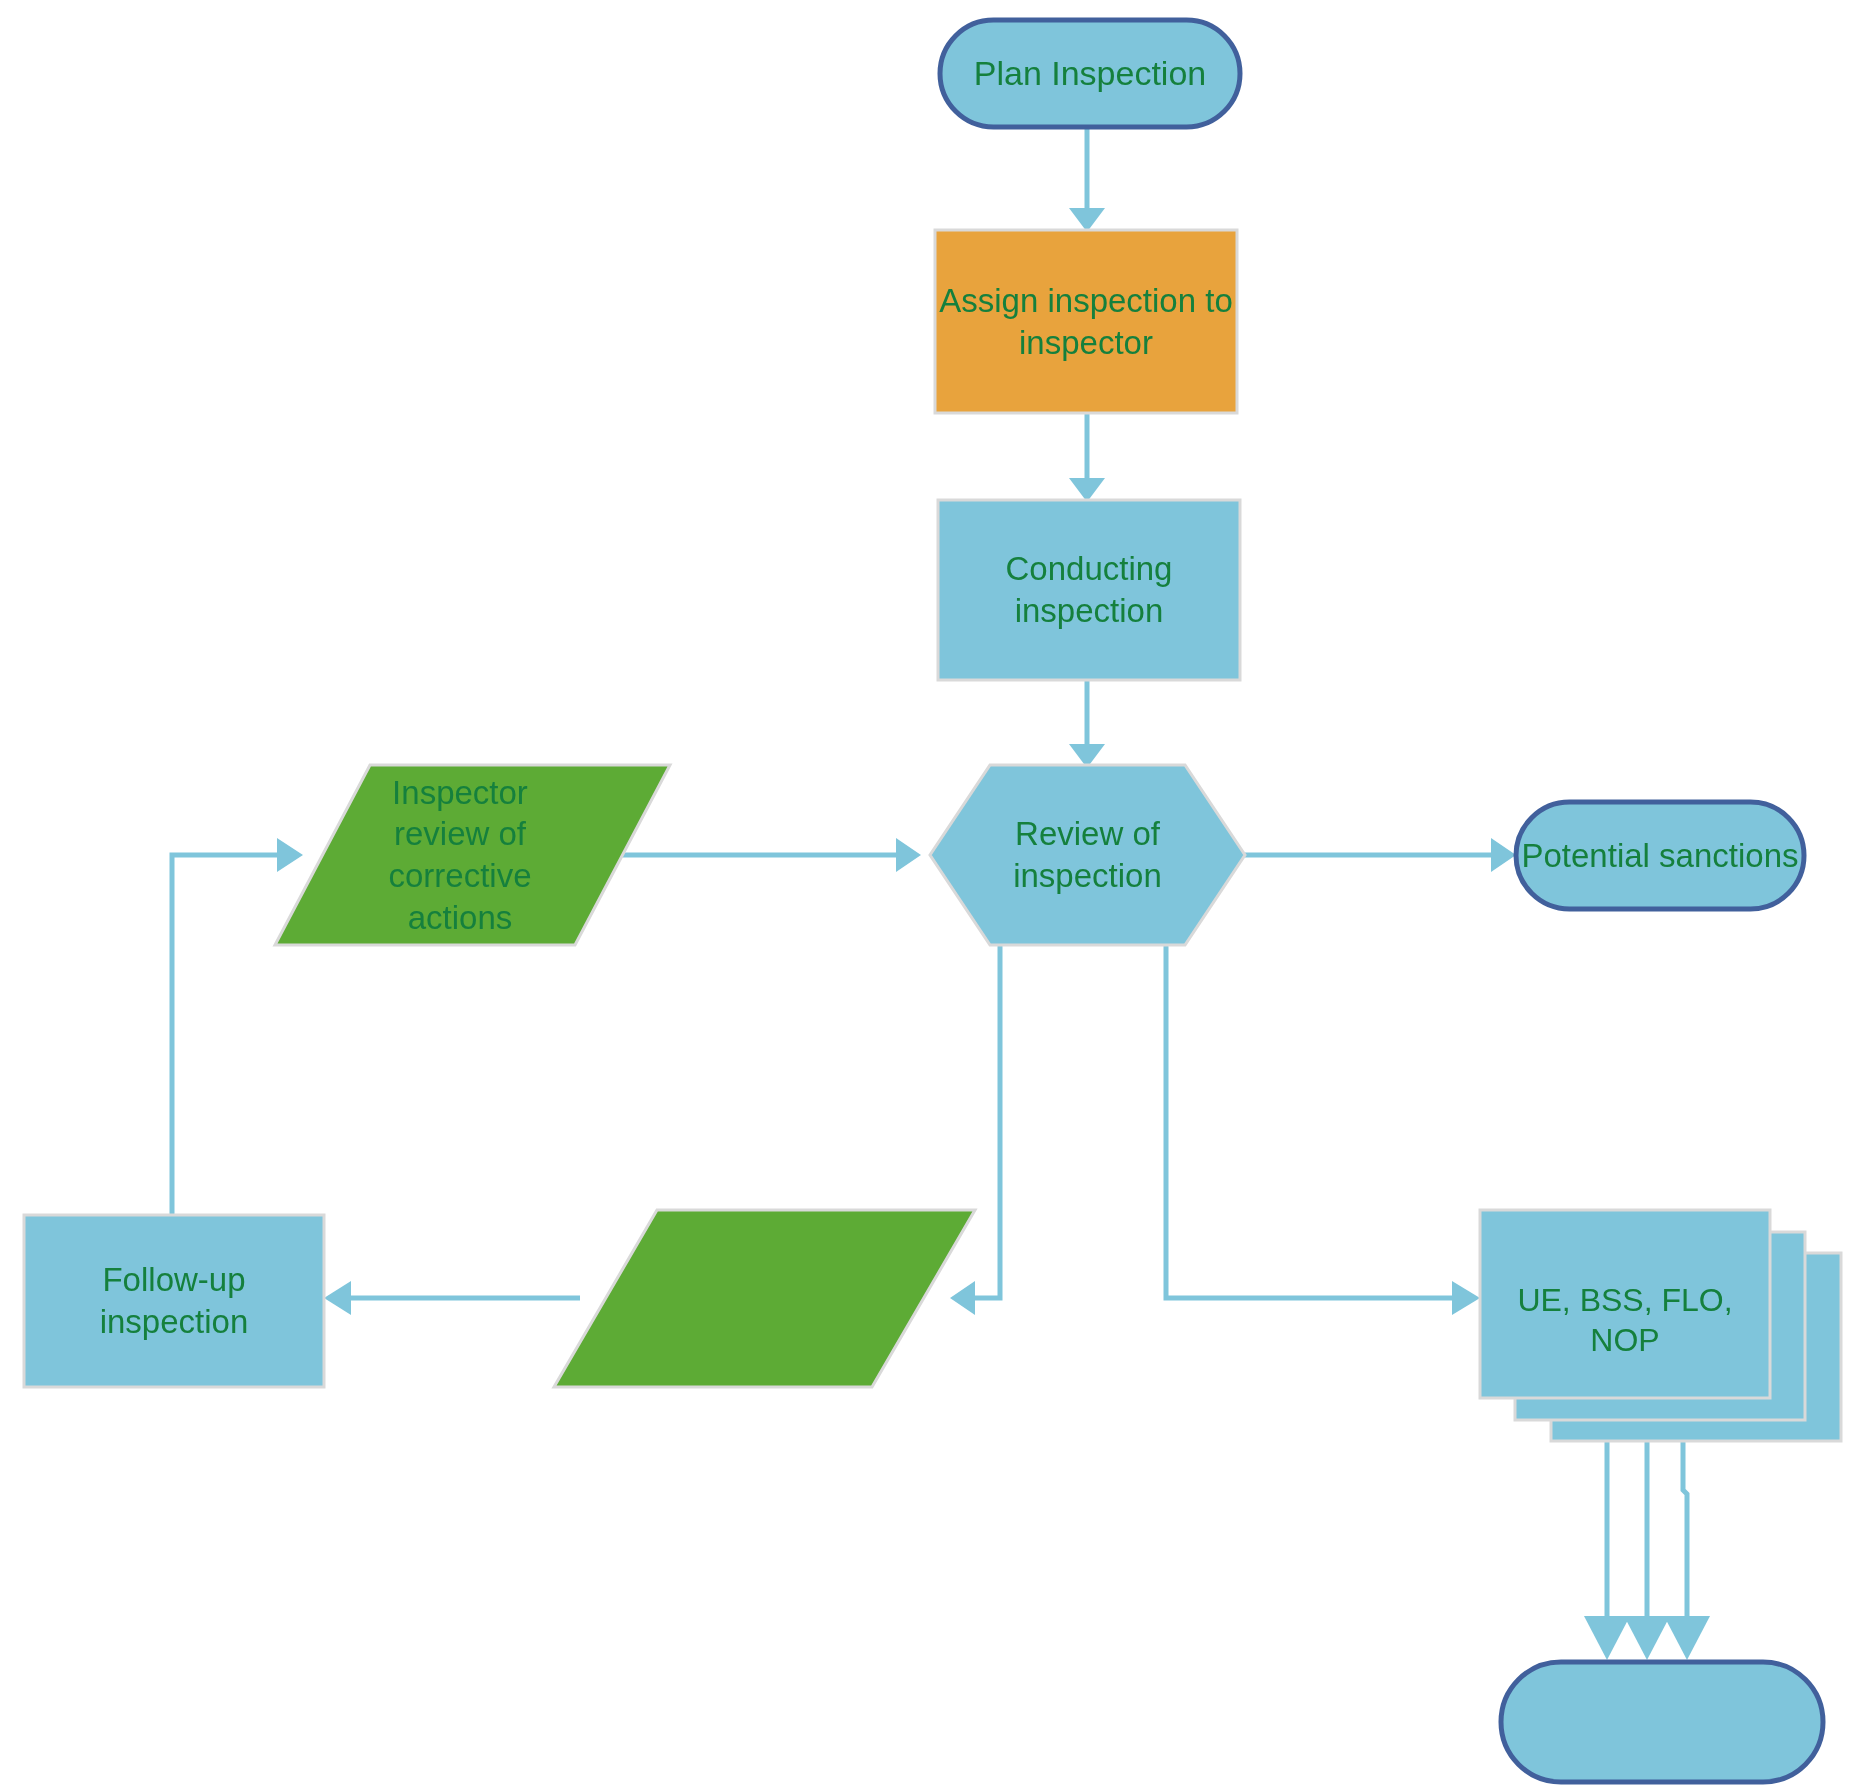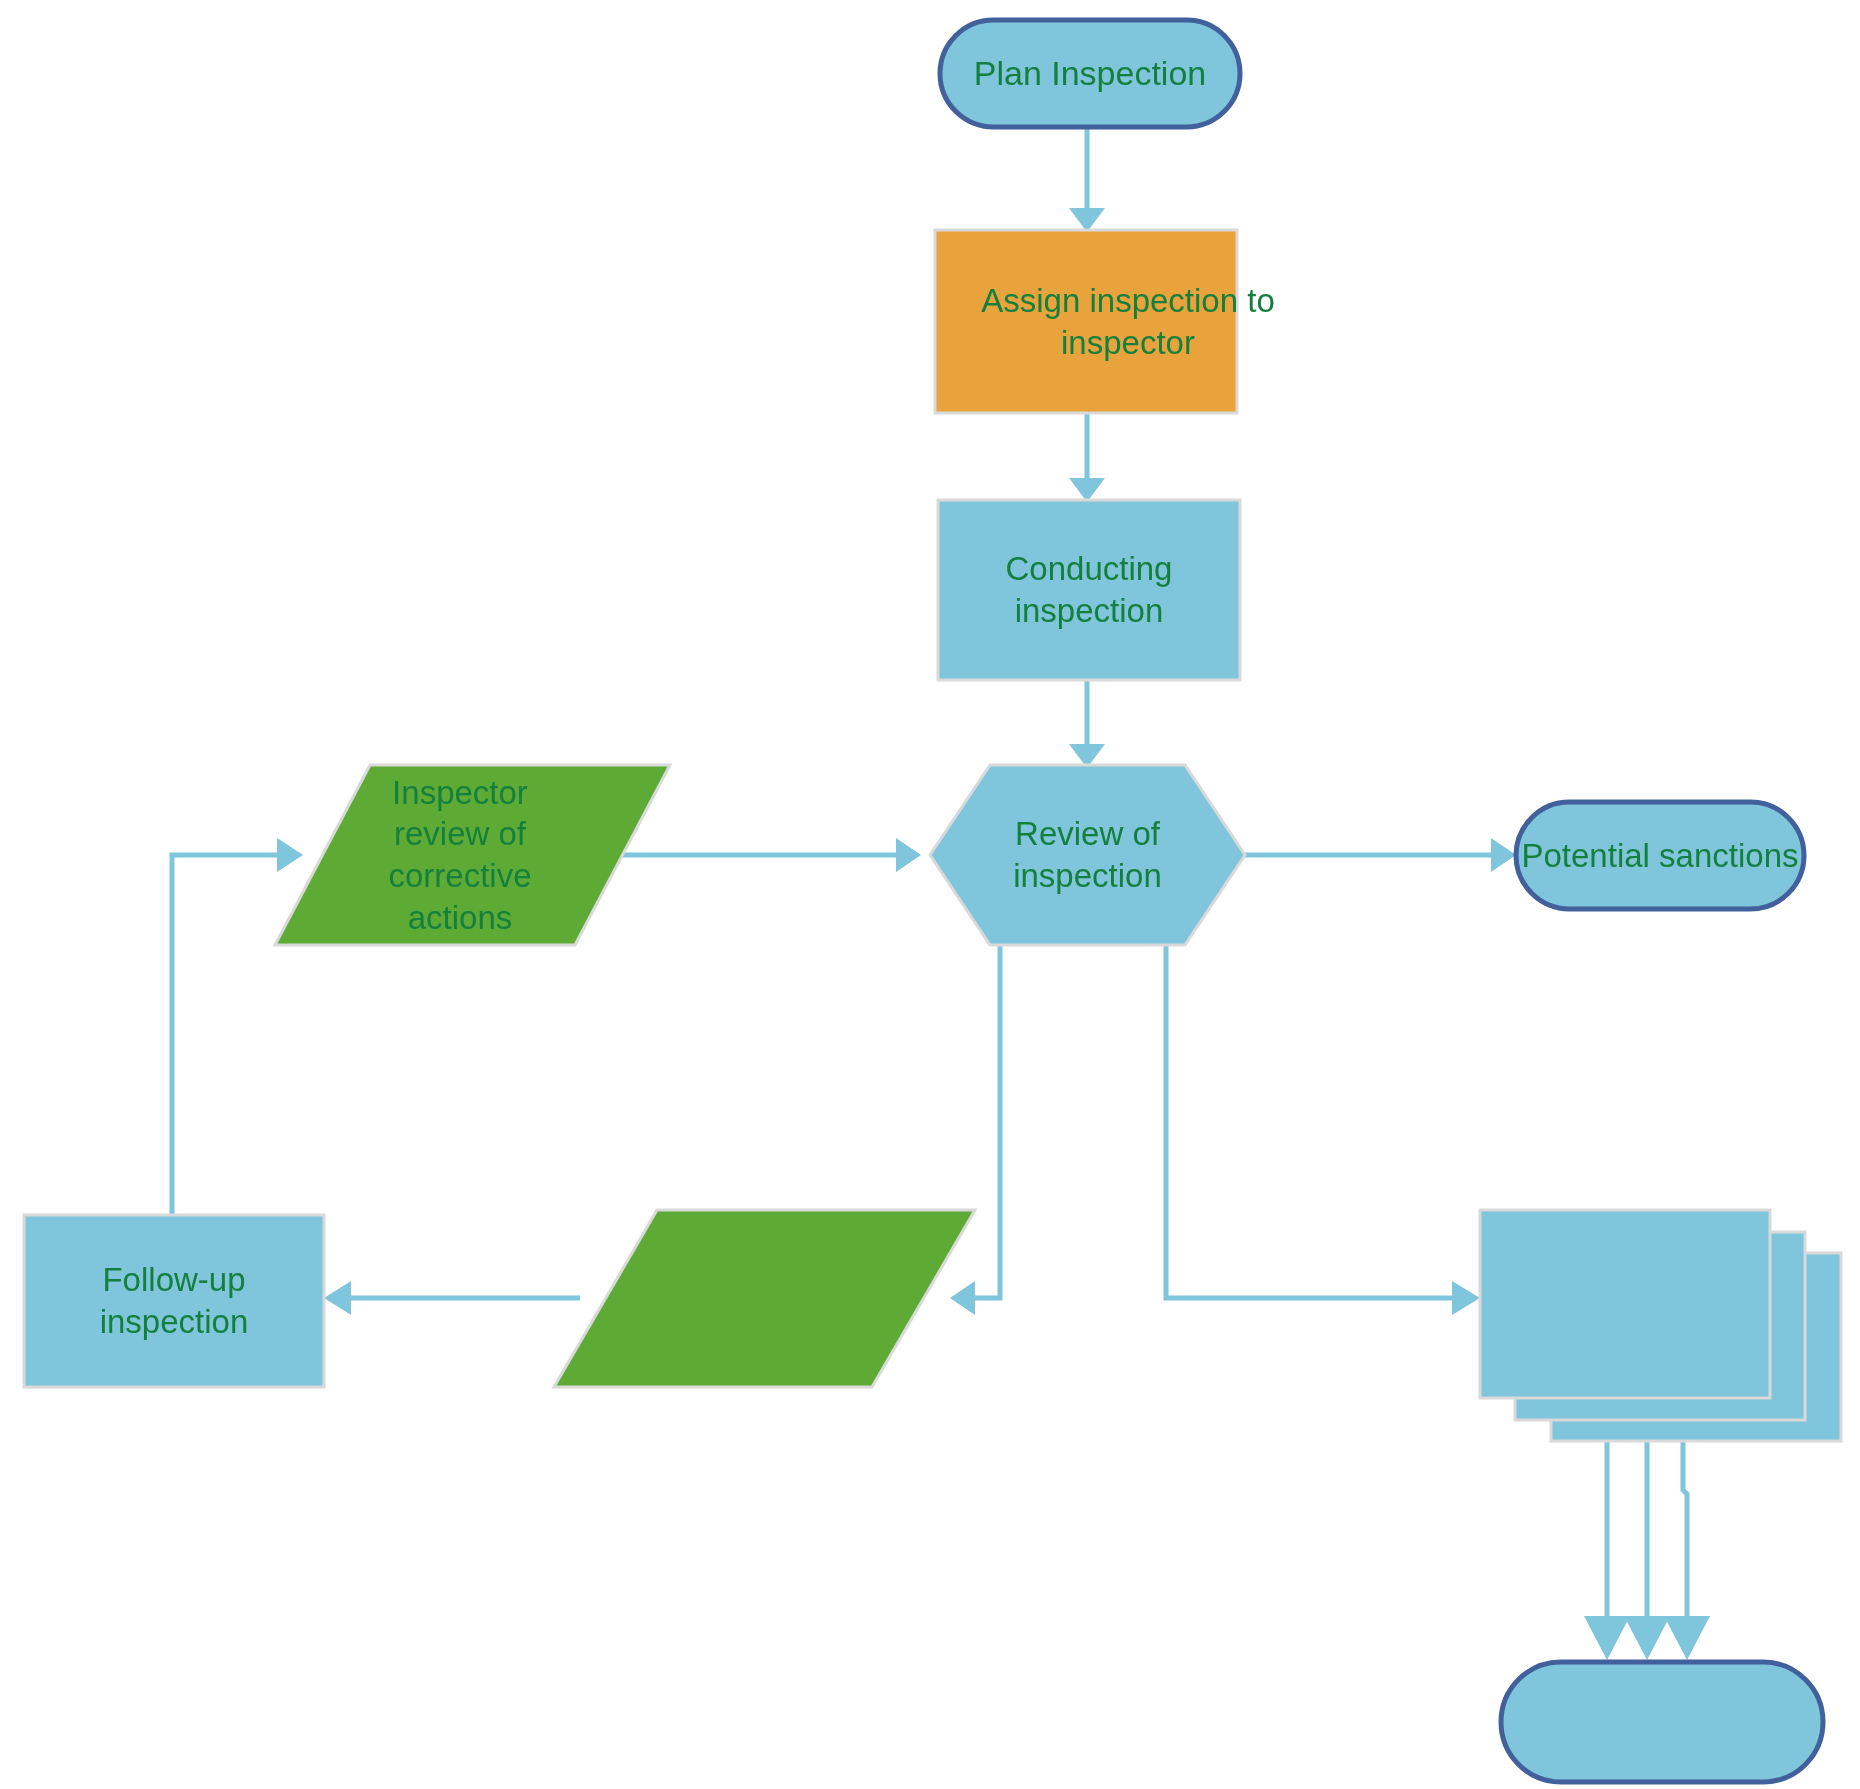--- a/index.html
+++ b/index.html
@@ -150,41 +150,42 @@
       <rect x="1480" y="1210" width="290" height="188" fill="#7FC5DB" stroke="#D9D9D9" stroke-width="3"></rect>
     </g>
 
     <rect x="1501" y="1662" width="322" height="120" rx="60" ry="60" fill="#7FC5DB" stroke="#41609C" stroke-width="5"></rect>
   </svg>
 
   <div class="labels">
 
     <div class="node-label fs-34" style="left:940px; top:20px; width:300px; height:107px;">Plan Inspection</div>
 
-    <div class="node-label fs-33" style="left:977px; top:230px; width:302px; height:183px;">Assign inspection to
+    <div class="node-label fs-33" style="left:935px; top:230px; width:302px; height:183px;">Assign inspection to
 inspector</div>
 
     <div class="node-label fs-33" style="left:938px; top:500px; width:302px; height:180px;">Conducting
 inspection</div>
 
     <div class="node-label fs-33" style="left:930px; top:765px; width:315px; height:180px;">Review of
 inspection</div>
 
     <div class="node-label fs-33" style="left:1516px; top:802px; width:288px; height:107px;">Potential sanctions</div>
 
     <div class="node-label fs-33" style="left:300px; top:760px; width:320px; height:190px;">Inspector
 review of
 corrective
 actions</div>
 
     <div class="node-label fs-33" style="left:24px; top:1215px; width:300px; height:172px;border-radius:11px;">Follow-up
 inspection</div>
 
 
 
+    <div class="node-label fs-32" style="left:1480px; top:1296px; width:290px; height:48px;">UE, BSS, FLO, NOP</div>
 
   </div>
 
   <div class="hitbox" style="left:940px; top:20px; width:300px; height:107px; border-radius:54px;"></div>
   <div class="hitbox" style="left:935px; top:230px; width:302px; height:183px;"></div>
   <div class="hitbox" style="left:938px; top:500px; width:302px; height:180px;"></div>
   <div class="hitbox" style="left:930px; top:765px; width:315px; height:180px;"></div>
   <div class="hitbox" style="left:1516px; top:802px; width:288px; height:107px; border-radius:54px;"></div>
   <div class="hitbox" style="left:275px; top:765px; width:395px; height:180px;"></div>
   <div class="hitbox" style="left:24px; top:1215px; width:300px; height:172px;"></div>

